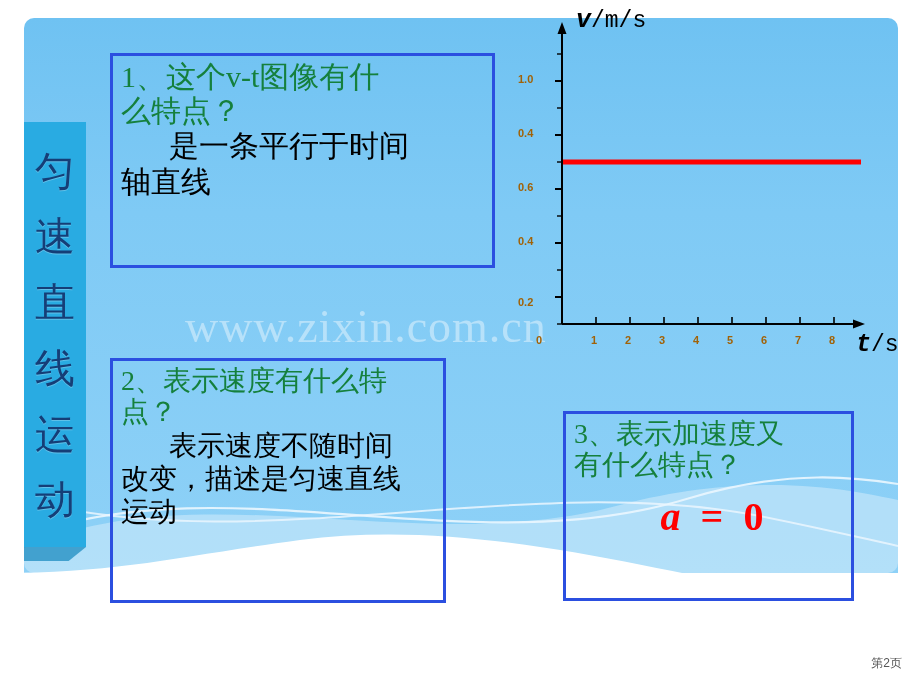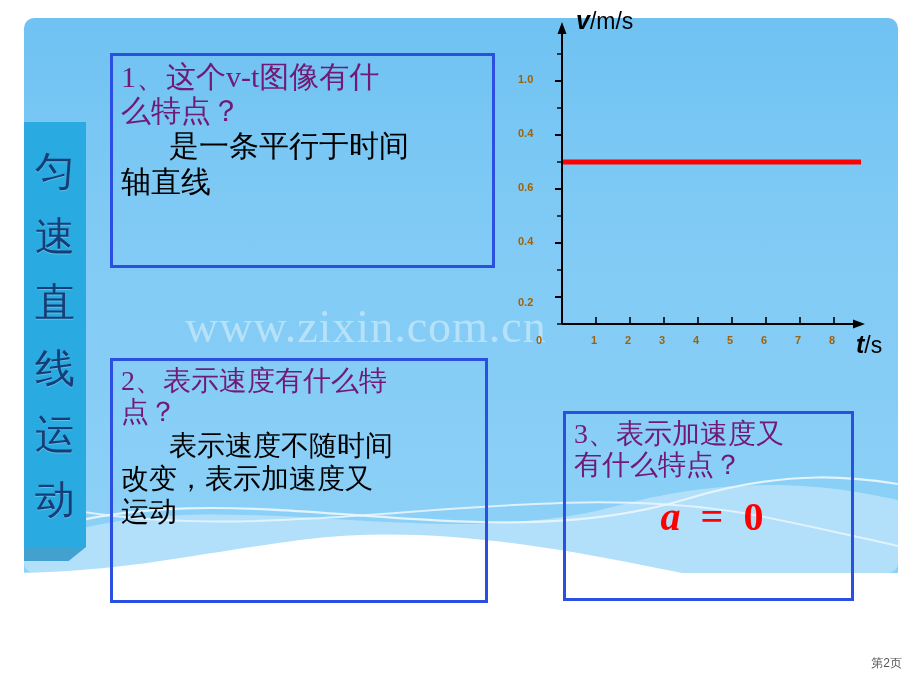--- a/index.html
+++ b/index.html
@@ -53,26 +53,26 @@
   }
 
   
   .qbox{
     position:absolute;
     border:3px solid #2B4FE0;
     background:transparent;
     box-sizing:border-box;
   }
   #qbox1{left:110px;top:53px;width:385px;height:215px;}
-  #qbox2{left:110px;top:358px;width:378px;height:245px;}
+  #qbox2{left:110px;top:358px;width:336px;height:245px;}
   #qbox3{left:563px;top:411px;width:291px;height:190px;}
 
   .qtext{
     font-family:"Liberation Serif", serif;
-    color:#701a75;
+    color:#15803d;
     font-size:30px;
     line-height:1.12;
     padding:4px 6px 0 8px;
     letter-spacing:0px;
   }
   .qtext.small{font-size:28px;}
   .atext{
     font-family:"Liberation Serif", serif;
     color:#000000;
     font-size:30px;
@@ -91,21 +91,21 @@
     padding-top:12px;
     letter-spacing:5px;
     padding-left:12px;
   }
   .formula i{font-style:italic;}
 
   
   #chart{position:absolute;left:500px;top:0px;width:420px;height:380px;}
   .axis-label{
     position:absolute;
-    font-family:Liberation Sans, sans-serif;
+    font-family:Liberation Mono, monospace;
     font-size:23px;
     color:#000;
     white-space:nowrap;
   }
   .axis-label i{font-style:italic;font-weight:bold;font-size:25px;}
   .tick-lbl{
     position:absolute;
     font-family:"Liberation Sans", sans-serif;
     font-size:11px;font-weight:bold;color:#a16207;
     white-space:nowrap;
@@ -161,21 +161,21 @@
     <div class="atext">是一条平行于时间</div>
     <div class="atext noindent">轴直线</div>
   </div>
 
   <div class="qbox" id="qbox2">
     <div class="qtext small">
       <div>2、表示速度有什么特</div>
       <div>点？</div>
     </div>
     <div class="atext small">表示速度不随时间</div>
-    <div class="atext small noindent">改变，表示加速度又</div>
+    <div class="atext small noindent">改变，描述是匀速直线</div>
     <div class="atext small noindent">运动</div>
   </div>
 
   <div class="qbox" id="qbox3">
     <div class="qtext small">
       <div>3、表示加速度又</div>
       <div>有什么特点？</div>
     </div>
     <div class="formula">
       <i>a</i><span> = 0</span>

